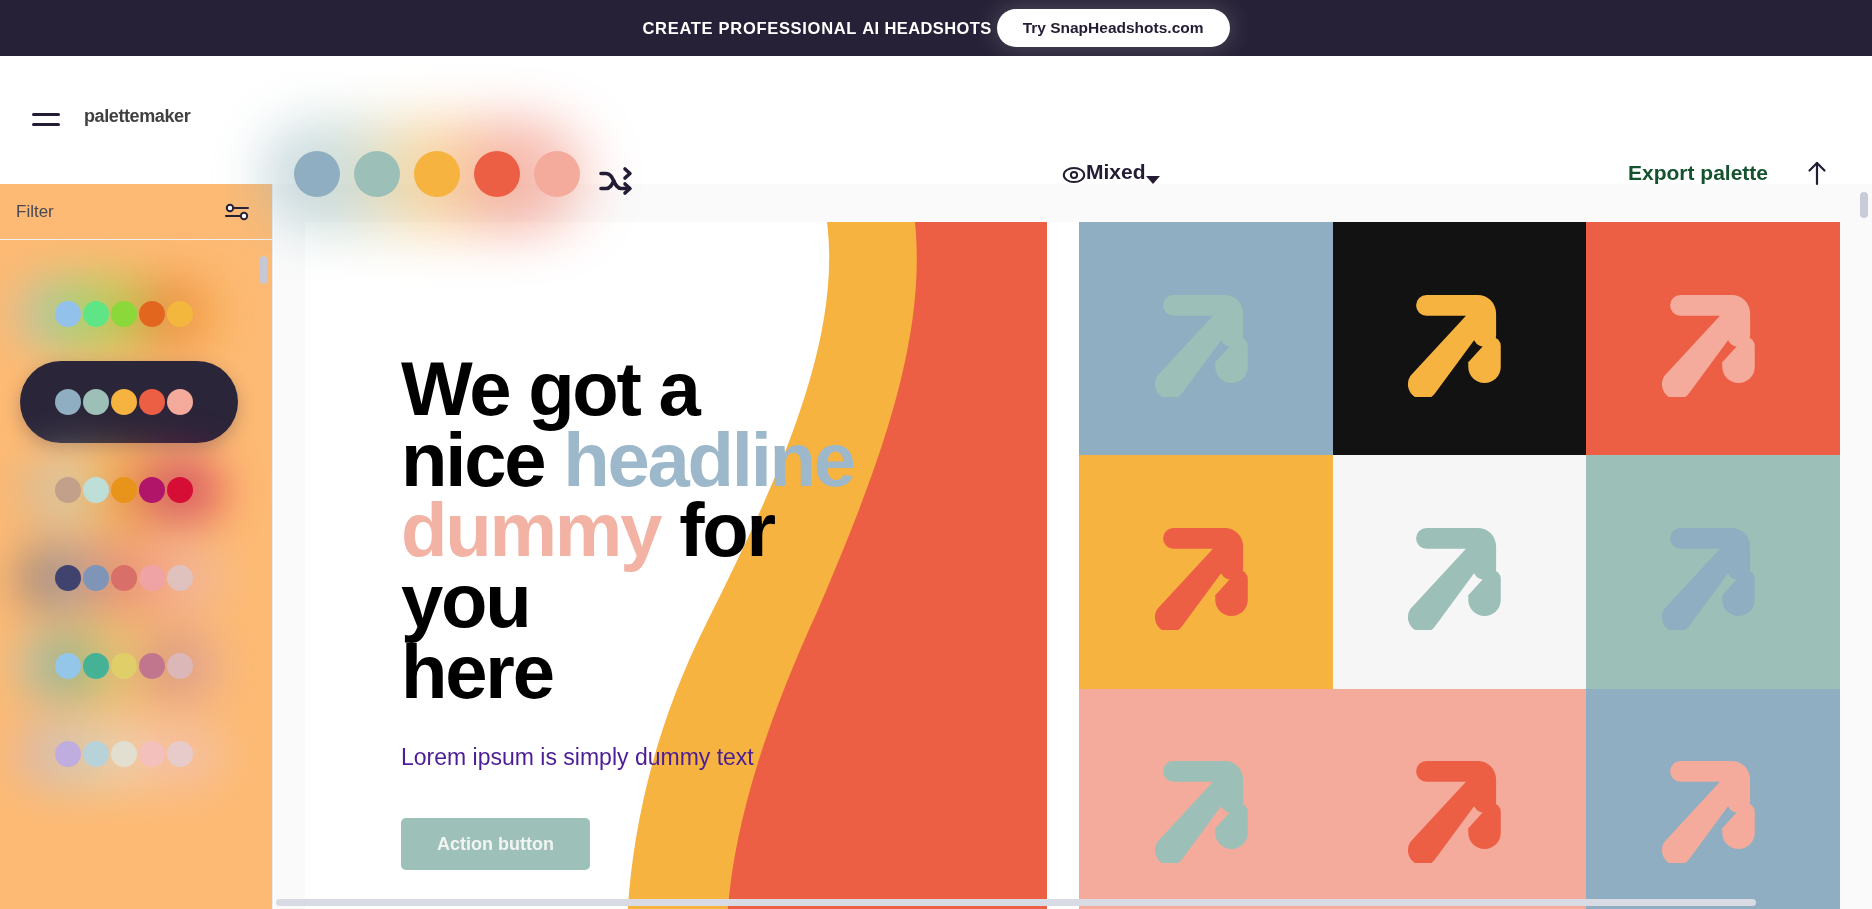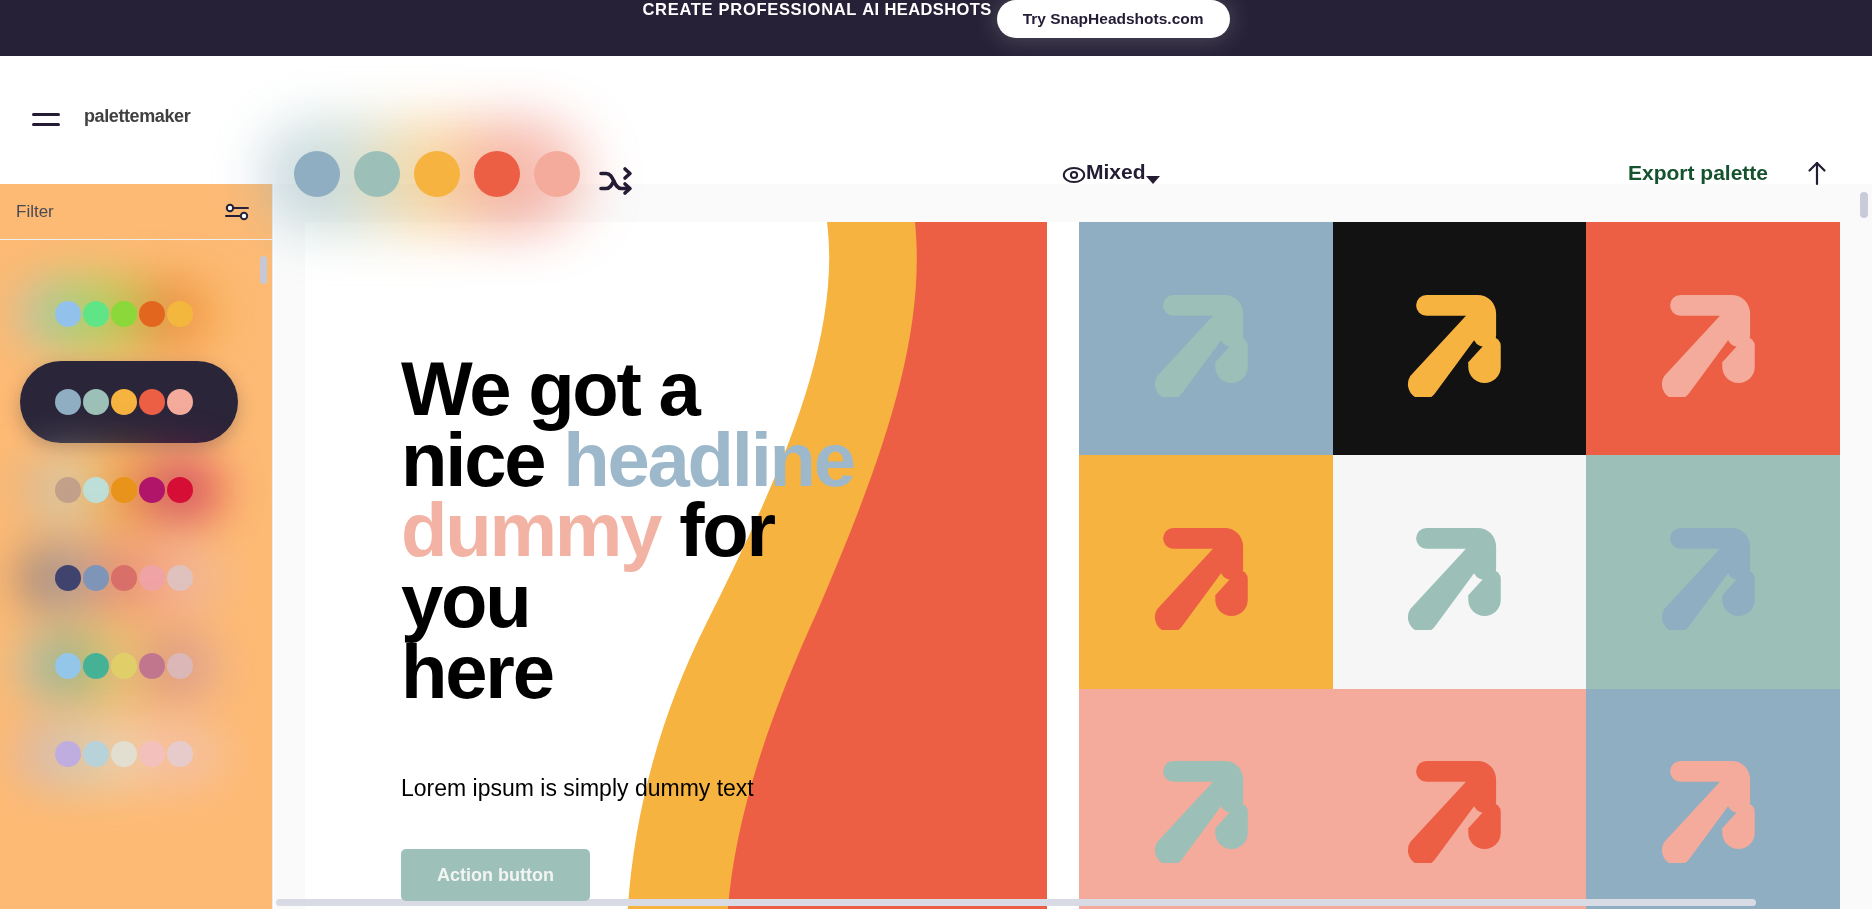--- a/index.html
+++ b/index.html
@@ -9,21 +9,21 @@
     overflow: hidden;
     font-family: "Liberation Sans", sans-serif;
     background: #ffffff;
   }
 
   
   .ad-banner {
     position: absolute; top: 0; left: 0;
     width: 1872px; height: 56px;
     background: #272137;
-    display: flex; align-items: flex-start; justify-content: center;
+    display: flex; align-items: center; justify-content: center;
     gap: 5px;
   }
   .ad-text {
     color: #ffffff;
     font-size: 16.5px;
     font-weight: 600;
     letter-spacing: 0.7px;
     white-space: nowrap;
   }
   .ad-text b { font-weight: 800; letter-spacing: 0.4px; }
@@ -191,22 +191,22 @@
     width: 470px; z-index: 2;
   }
   .headline {
     font-size: 76px; font-weight: 900;
     line-height: 0.93; letter-spacing: -2.2px;
     color: #000000;
   }
   .hl-blue { color: #9db8ca; }
   .hl-pink { color: #f2b3a5; }
   .subtitle {
-    margin-top: 68px;
-    font-size: 23px; color: #000000; font-weight: 400;
+    margin-top: 37px;
+    font-size: 23px; color: #4c1d95; font-weight: 400;
   }
   .action-btn {
     margin-top: 47px;
     width: 189px; height: 52px;
     border: none; border-radius: 5px;
     background: #9dc0b8;
     color: #f2f4f3;
     font-size: 18px; font-weight: 700;
     font-family: "Liberation Sans", sans-serif;
     cursor: pointer;

